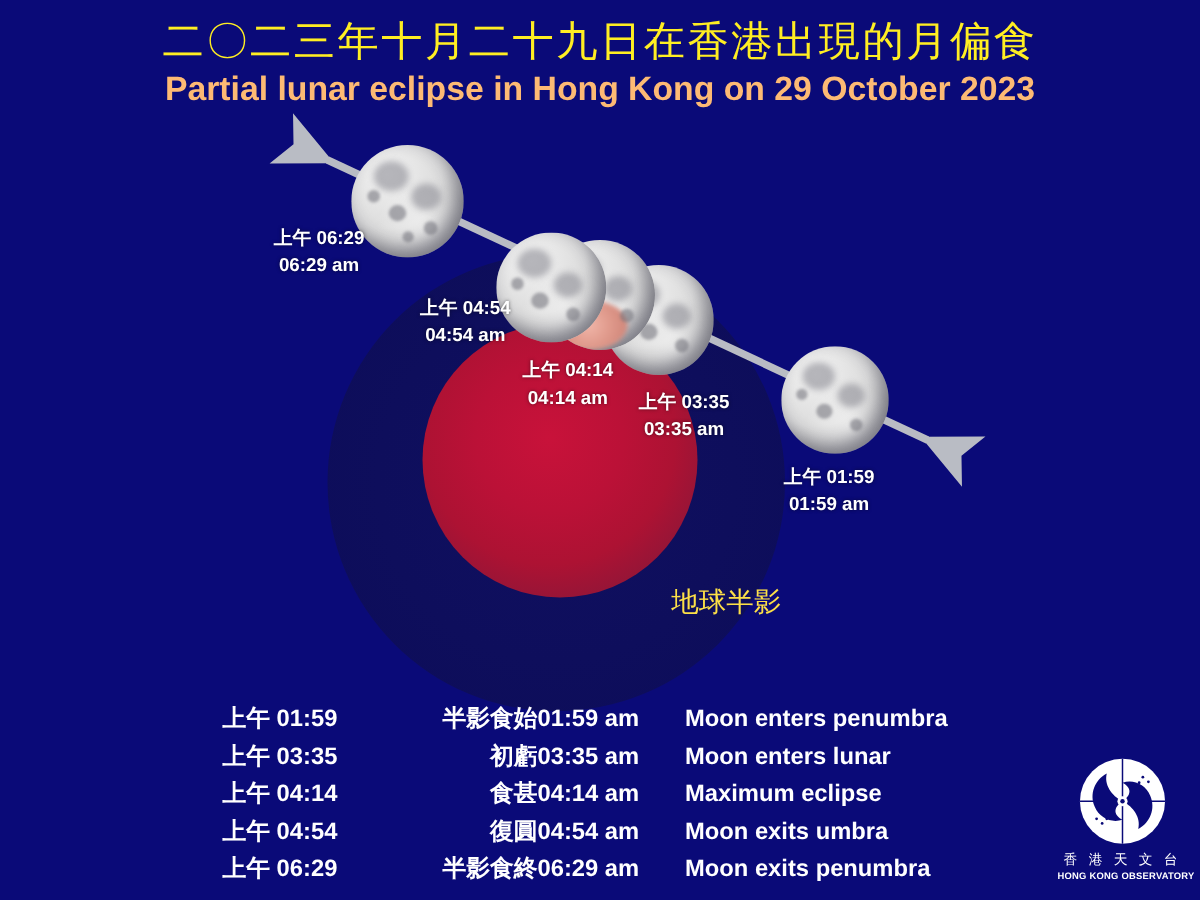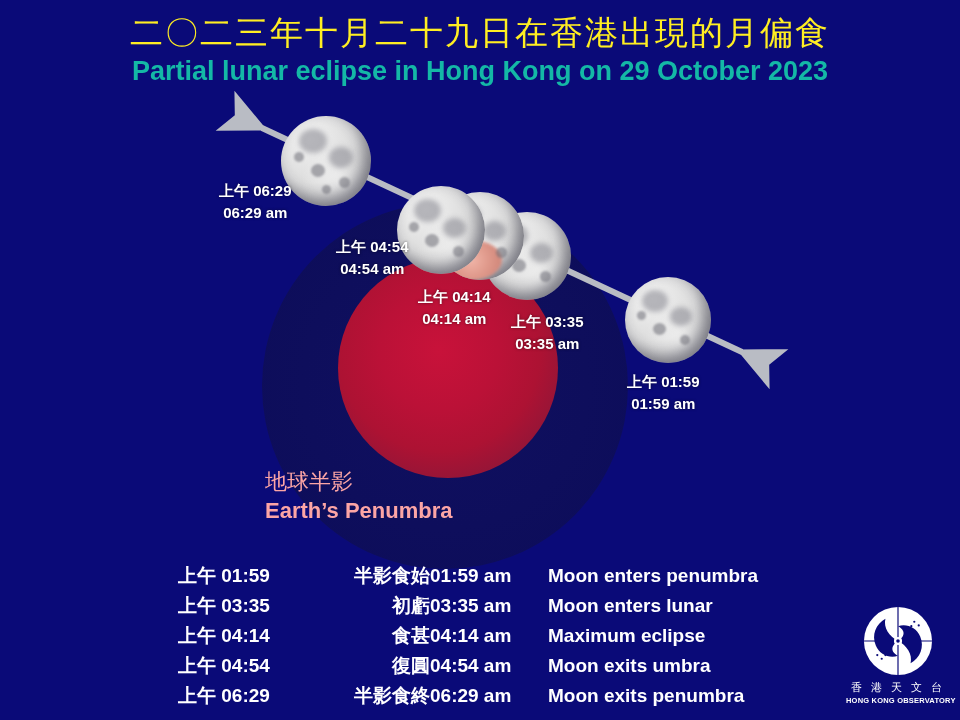--- a/index.html
+++ b/index.html
@@ -30,21 +30,21 @@
   }
   #title-zh {
     font-size: 33px;
     letter-spacing: 2px;
     color: #ffee22;
     font-weight: 400;
     white-space: nowrap;
   }
   #title-en {
     font-size: 27px;
-    color: #14b8a6;
+    color: #fdba74;
     font-weight: bold;
     white-space: nowrap;
     margin-top: 4px;
   }
 
   
   #penumbra {
     position: absolute;
     left: 262px;
     top: 203px;
@@ -129,22 +129,22 @@
     line-height: 1.3;
   }
   #umbra-label .zh { font-size: 21px; display: block; }
   #umbra-label .en { font-size: 21px; font-weight: bold; display: block; }
 
   #penumbra-label {
     position: absolute;
     left: 265px;
     top: 468px;
     width: 360px;
-    text-align: left;
-    color: #fca5a5;
+    text-align: right;
+    color: #fde047;
     line-height: 1.3;
   }
   #penumbra-label .zh { font-size: 22px; display: block; }
   #penumbra-label .en { font-size: 22px; font-weight: bold; display: block; }
 
   
   #events-table {
     position: absolute;
     left: 178px;
     top: 562px;
@@ -275,21 +275,20 @@
   </div>
 
   <div class="callout" style="left:627px; top:371px;">
     <span class="zh">上午 01:59</span>
     <span class="en">01:59 am</span>
   </div>
 
 
   <div id="penumbra-label">
     <span class="zh">地球半影</span>
-    <span class="en">Earth’s Penumbra</span>
   </div>
 
   <table id="events-table">
     <tbody>
       <tr>
         <td class="c-time-zh">上午 01:59</td>
         <td class="c-term-zh">半影食始</td>
         <td class="c-time-en">01:59 am</td>
         <td class="c-desc-en">Moon enters penumbra</td>
       </tr>

